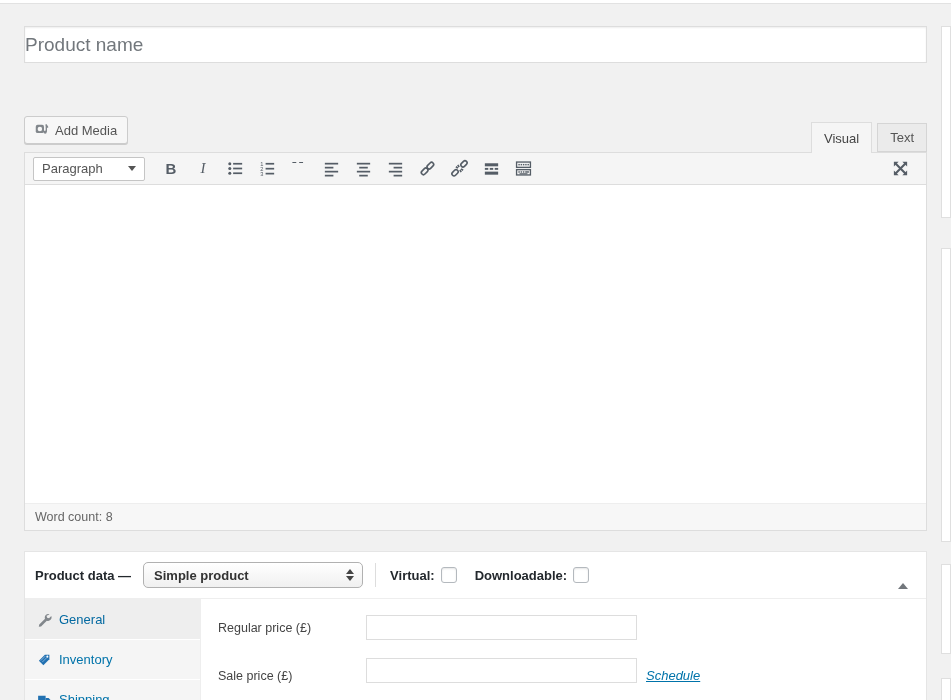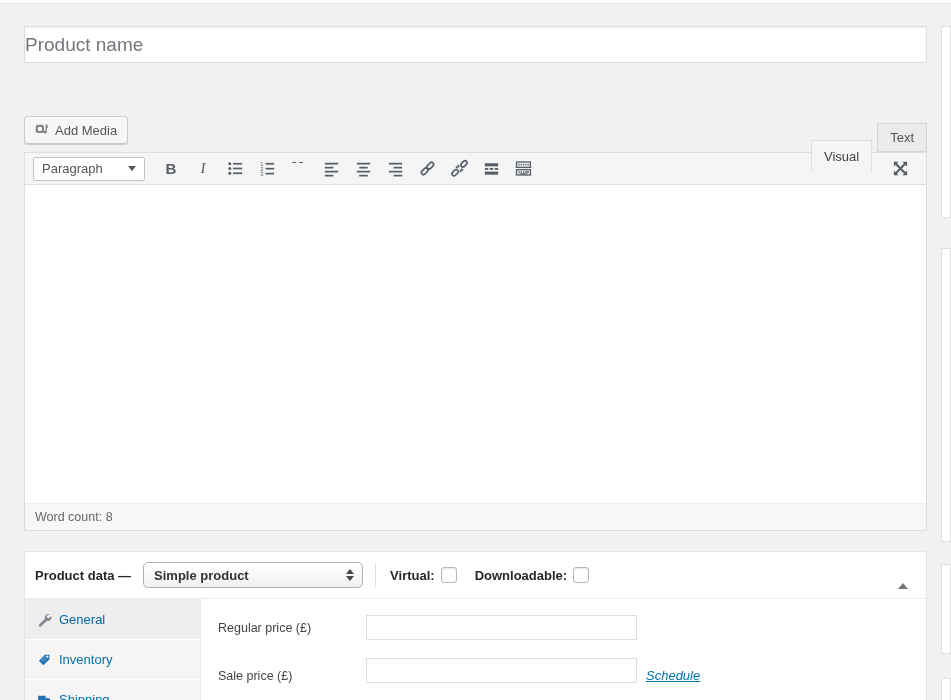--- a/index.html
+++ b/index.html
@@ -31,21 +31,21 @@
     padding:12px 10px; color:#555; font-size:13px; cursor:pointer;
     box-shadow:0 1px 0 #ccc;
   }
   .editor-tabs { position:absolute; top:122px; left:24px; width:903px; height:30px; display:flex; justify-content:flex-end; align-items:flex-end; }
   .etab {
     height:30px; padding:0 12px; font-size:13px; display:flex; align-items:center;
     cursor:pointer; margin-left:5px; color:#555;
   }
   .etab.active {
     background:#f5f5f5; border:1px solid #ddd; border-bottom:none;
-    position:relative; top:19px; z-index:3; height:31px; color:#444;
+    position:relative; top:1px; z-index:3; height:31px; color:#444;
   }
   .etab.inactive { background:#ebebeb; border:1px solid #d5d5d5; height:29px; color:#555; }
 
   
   .editor-box { position:absolute; left:24px; top:152px; width:903px; height:379px; border:1px solid #ddd; background:#fff; display:flex; flex-direction:column; }
   .mce-toolbar { height:32px; background:#f5f5f5; border-bottom:1px solid #ddd; display:flex; align-items:center; padding:0 8px; }
   .listbox {
     width:112px; height:24px; background:#fff; border:1px solid #c5c5c5; border-radius:2px;
     display:flex; align-items:center; justify-content:space-between; padding:0 8px;
     color:#555; font-size:13px; cursor:pointer; margin-right:12px;

